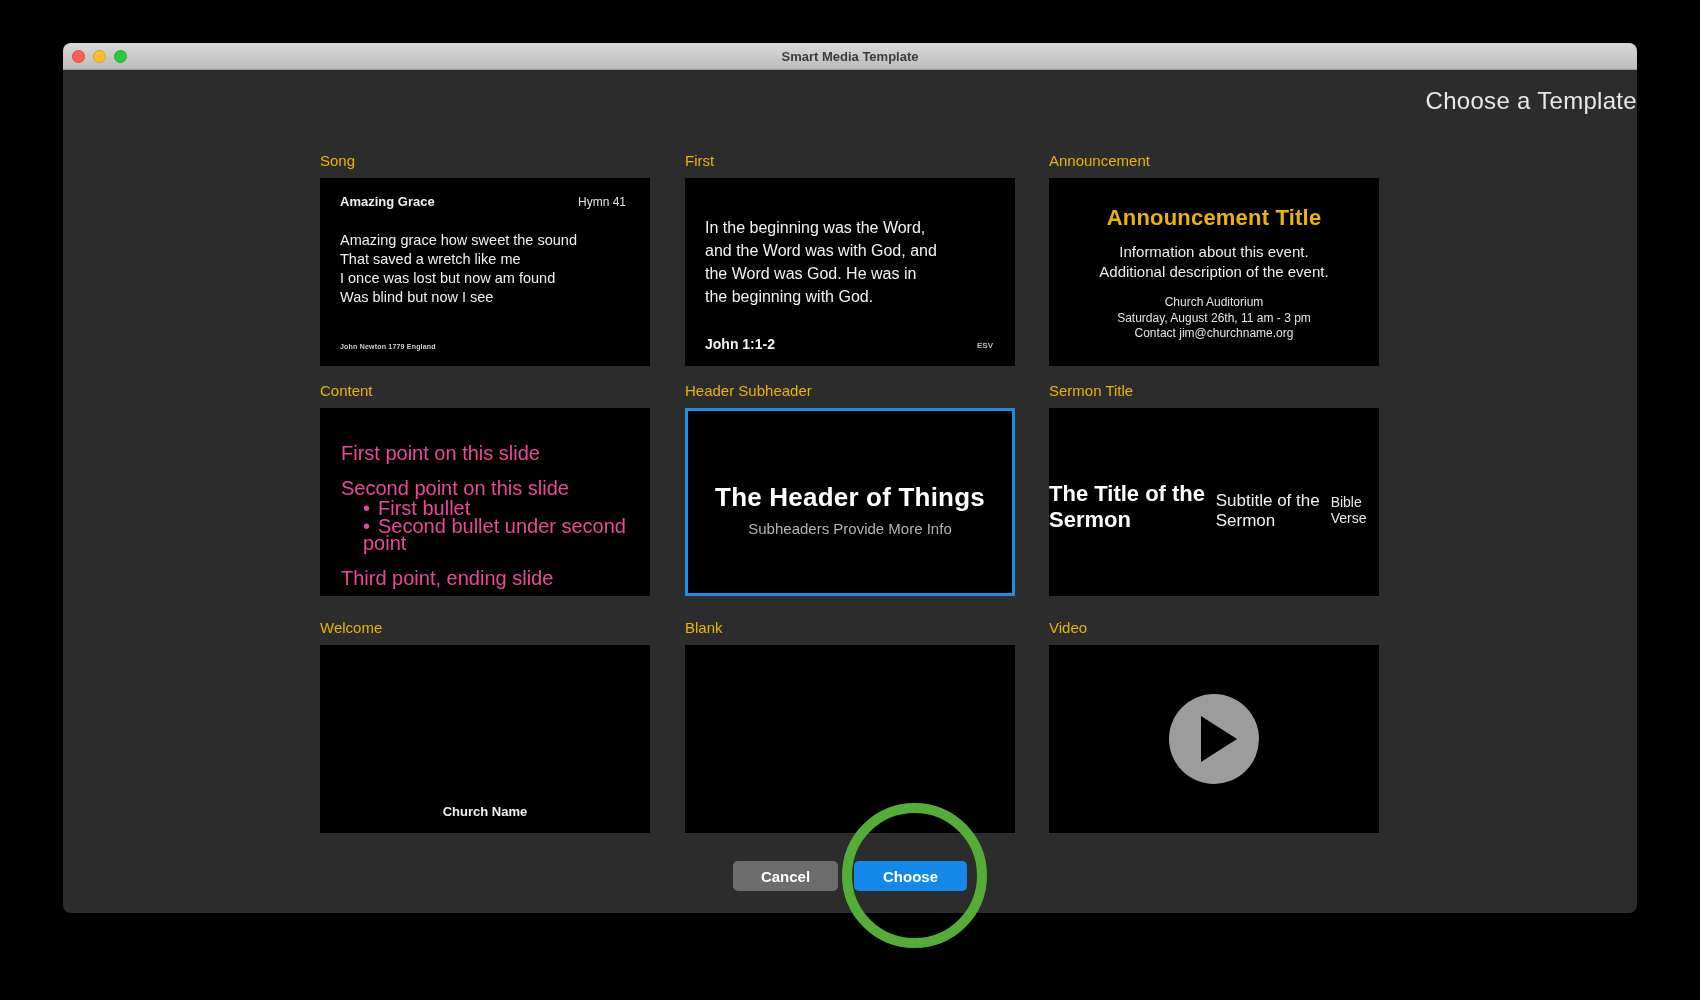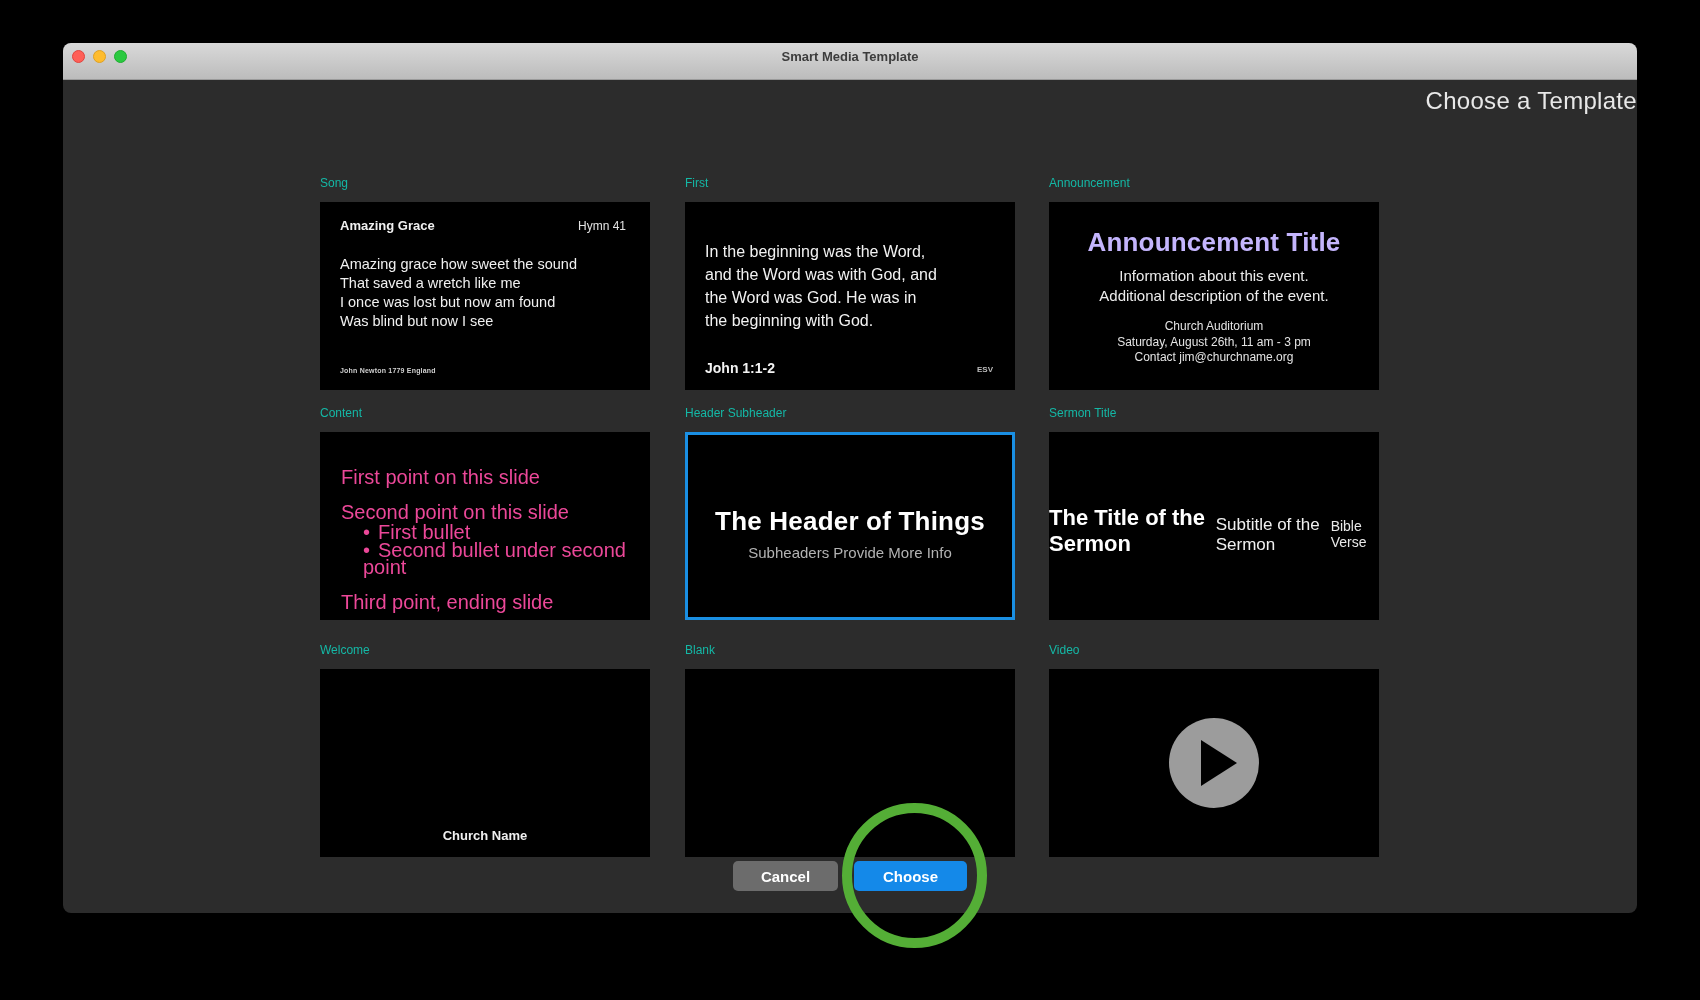--- a/index.html
+++ b/index.html
@@ -7,21 +7,21 @@
   body { font-family:"Liberation Sans", sans-serif; }
   .stage { position:relative; width:1700px; height:1000px; background:#000; overflow:hidden; }
 
   
   .window {
     position:absolute; left:63px; top:43px; width:1574px; height:870px;
     background:#2c2c2c; border-radius:8px;
     box-shadow:0 18px 50px rgba(0,0,0,.8);
   }
   .titlebar {
-    position:absolute; left:0; top:0; width:100%; height:37px;
+    position:absolute; left:0; top:0; width:100%; height:27px;
     background:linear-gradient(#d9d9d9,#bcbcbc);
     border-bottom:1px solid #9a9a9a;
     border-radius:8px 8px 0 0;
     padding-left:28px;
   }
   .titlebar-title {
     position:absolute; left:0; top:0; width:100%; height:27px;
     line-height:27px; text-align:center;
     font-size:13px; font-weight:bold; color:#3c3c3c;
   }
@@ -31,42 +31,42 @@
   .tl.yellow { background:#febc2e; border:1px solid #dea123; }
   .tl.green  { background:#2ac940; border:1px solid #1eae2f; }
 
   .heading {
     position:absolute; top:44px; left:0; width:100%;
     text-align:right; font-size:24px; color:#e8e8e8; letter-spacing:.3px;
   }
 
   
   .tpl { position:absolute; width:330px; }
-  .tpl-label { height:26px; font-size:12px; color:#14b8a6;margin-top:24px; }
+  .tpl-label { height:26px; font-size:15px; color:#eab308; }
   .card {
     position:relative; width:330px; height:188px; background:#000;
     color:#f2f2f2; overflow:hidden; cursor:pointer;
   }
   .card.selected { border:3px solid var(--selection-blue,#1a8fe3); }
 
   
   .song-head { display:flex; justify-content:space-between; align-items:baseline; padding:16px 24px 0 20px; }
   .song-title  { font-size:13px; font-weight:bold; color:#f0f0f0; }
   .song-number { font-size:12px; color:#e2e2e2; }
   .song-lines { padding:22px 0 0 20px; font-size:14.5px; line-height:19px; color:#f0f0f0; }
   .song-credit { position:absolute; left:20px; bottom:16px; font-size:7px; font-weight:bold; color:#d0d0d0; letter-spacing:.2px; }
 
   
   .bible-lines { padding:38px 16px 0 20px; font-size:16px; line-height:23px; color:#f2f2f2; }
   .bible-ref { position:absolute; left:20px; bottom:14px; font-size:14px; font-weight:bold; color:#f2f2f2; }
   .bible-translation { position:absolute; right:22px; bottom:16px; font-size:8px; font-weight:bold; color:#bdbdbd; }
 
   
   .announce { text-align:center; padding-top:26px; }
-  .announce-title { font-size:26px; font-weight:bold; line-height:28px; color:#c4b5fd; letter-spacing:.2px; }
+  .announce-title { font-size:22px; font-weight:bold; line-height:28px; color:#eab308; letter-spacing:.2px; }
   .announce-desc { margin-top:10px; font-size:15px; line-height:20px; color:#ececec; }
   .announce-details { margin-top:13px; font-size:12px; line-height:15.5px; color:#e4e4e4; }
 
   
   .content-body { padding:36px 10px 0 21px; font-size:20px; line-height:18px; color:#ec4899; }
   .content-point2 { margin-top:17px; }
   .content-bullets { margin-top:3px; padding-left:22px; line-height:17.5px; }
   .content-bullet::before { content:"•"; margin-right:8px; }
   .content-point3 { margin-top:16px; }
 

